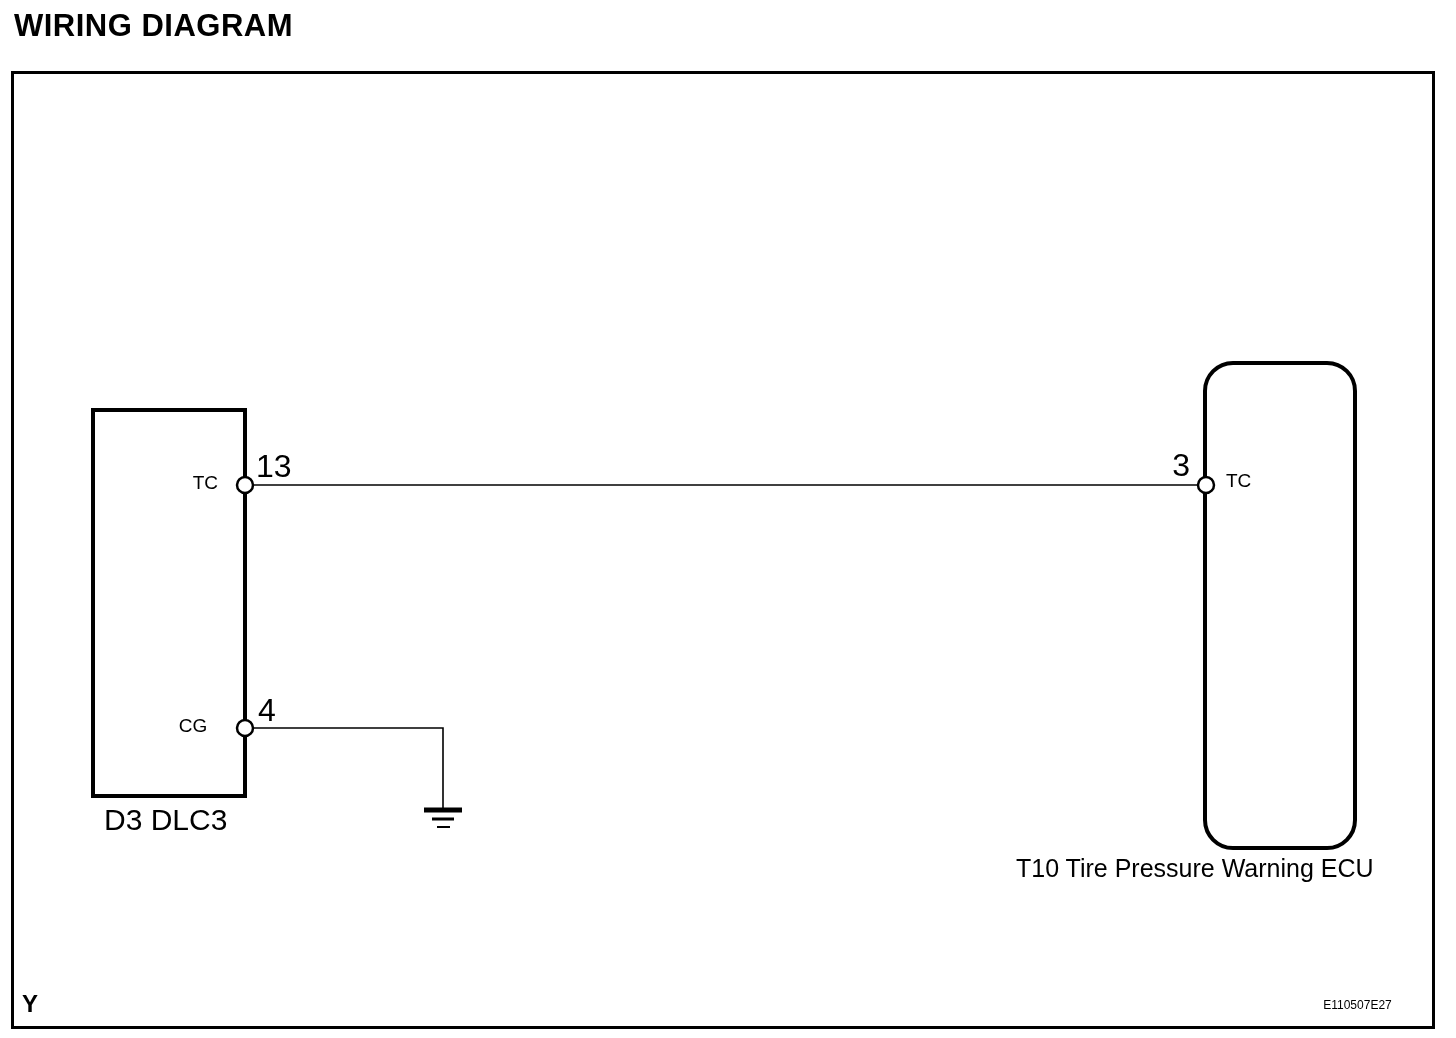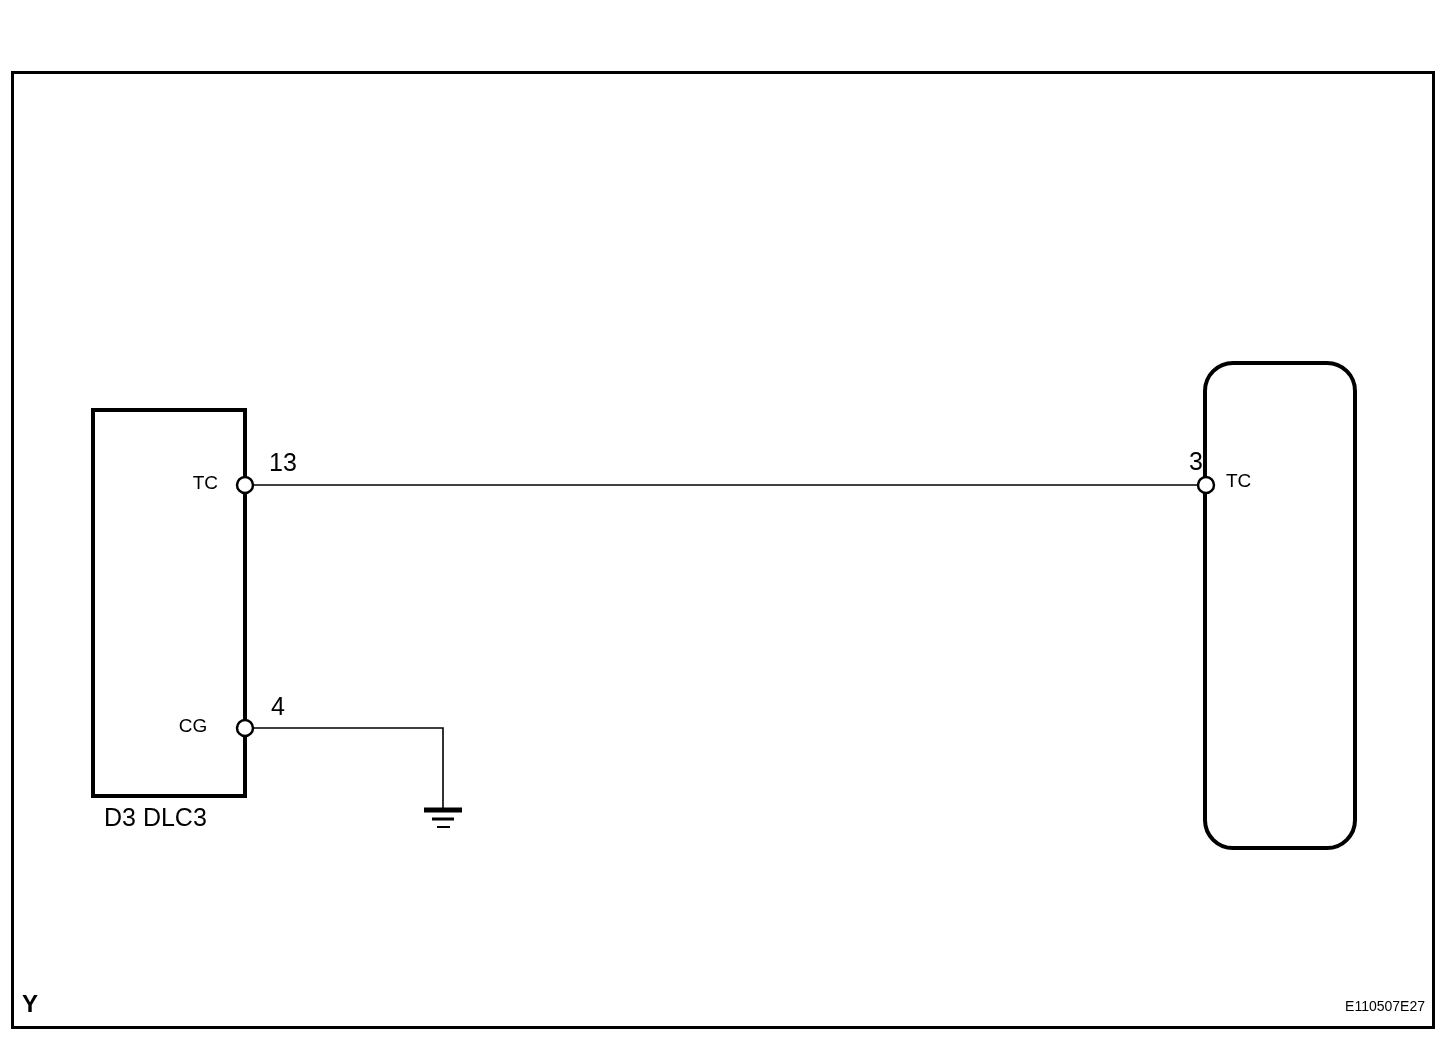--- a/index.html
+++ b/index.html
@@ -55,63 +55,63 @@
     width: 1456px;
     height: 1038px;
     position: absolute;
   }
   .pin-name {
     font-size: 19px;
     line-height: 1;
     white-space: nowrap;
   }
   .pin-number {
-    font-size: 25px;
+    font-size: 32px;
     line-height: 1;
     white-space: nowrap;
-    margin-left: 13px;
   }
   #dlc3-tc-name   { left: 168px; top: 473px; width: 50px; text-align: right; }
   #dlc3-tc-number { left: 256px; top: 450px; }
   #dlc3-cg-name   { left: 168px; top: 716px; width: 50px; text-align: center; }
   #dlc3-cg-number { left: 258px; top: 694px; }
   #ecu-tc-number  { left: 1140px; top: 449px; width: 50px; text-align: right; }
   #ecu-tc-name    { left: 1226px; top: 471px; }
   #dlc3-label {
     left: 104px;
     top: 803px;
-    font-size: 25px;
+    font-size: 30px;
     white-space: nowrap;
   }
   #ecu-label {
     left: 1016px;
     top: 854px;
     font-size: 25px;
     white-space: nowrap;
   }
   #footer-rev {
     left: 22px;
     top: 990px;
     font-size: 24px;
     font-weight: bold;
   }
   #figure-code {
     left: 1290px;
     top: 998px;
     width: 135px;
-    text-align: right;
-    font-size: 14px;
+    text-align: center;
+    font-size: 12px;
     white-space: nowrap;
   }
 </style>
 </head>
 <body>
 
 <div id="stage">
 
+  <div id="title" class="abs">WIRING DIAGRAM</div>
 
   <div id="frame" class="abs"></div>
 
   <div id="dlc3-box" class="abs"></div>
   <div id="ecu-box" class="abs"></div>
 
   <svg class="overlay" viewBox="0 0 1456 1038" xmlns="http://www.w3.org/2000/svg">
     <line x1="245" y1="485" x2="1206" y2="485" stroke="#000000" stroke-width="1.6"></line>
     <polyline points="245,728 443,728 443,808" fill="none" stroke="#000000" stroke-width="1.6"></polyline>
     <g>
@@ -127,17 +127,18 @@
   <div id="dlc3-tc-name" class="abs pin-name">TC</div>
   <div id="dlc3-tc-number" class="abs pin-number">13</div>
 
   <div id="dlc3-cg-name" class="abs pin-name">CG</div>
   <div id="dlc3-cg-number" class="abs pin-number">4</div>
 
   <div id="ecu-tc-number" class="abs pin-number">3</div>
   <div id="ecu-tc-name" class="abs pin-name">TC</div>
 
   <div id="dlc3-label" class="abs">D3 DLC3</div>
+  <div id="ecu-label" class="abs">T10 Tire Pressure Warning ECU</div>
 
   <div id="footer-rev" class="abs">Y</div>
   <div id="figure-code" class="abs">E110507E27</div>
 
 </div>
 
 </body></html>

